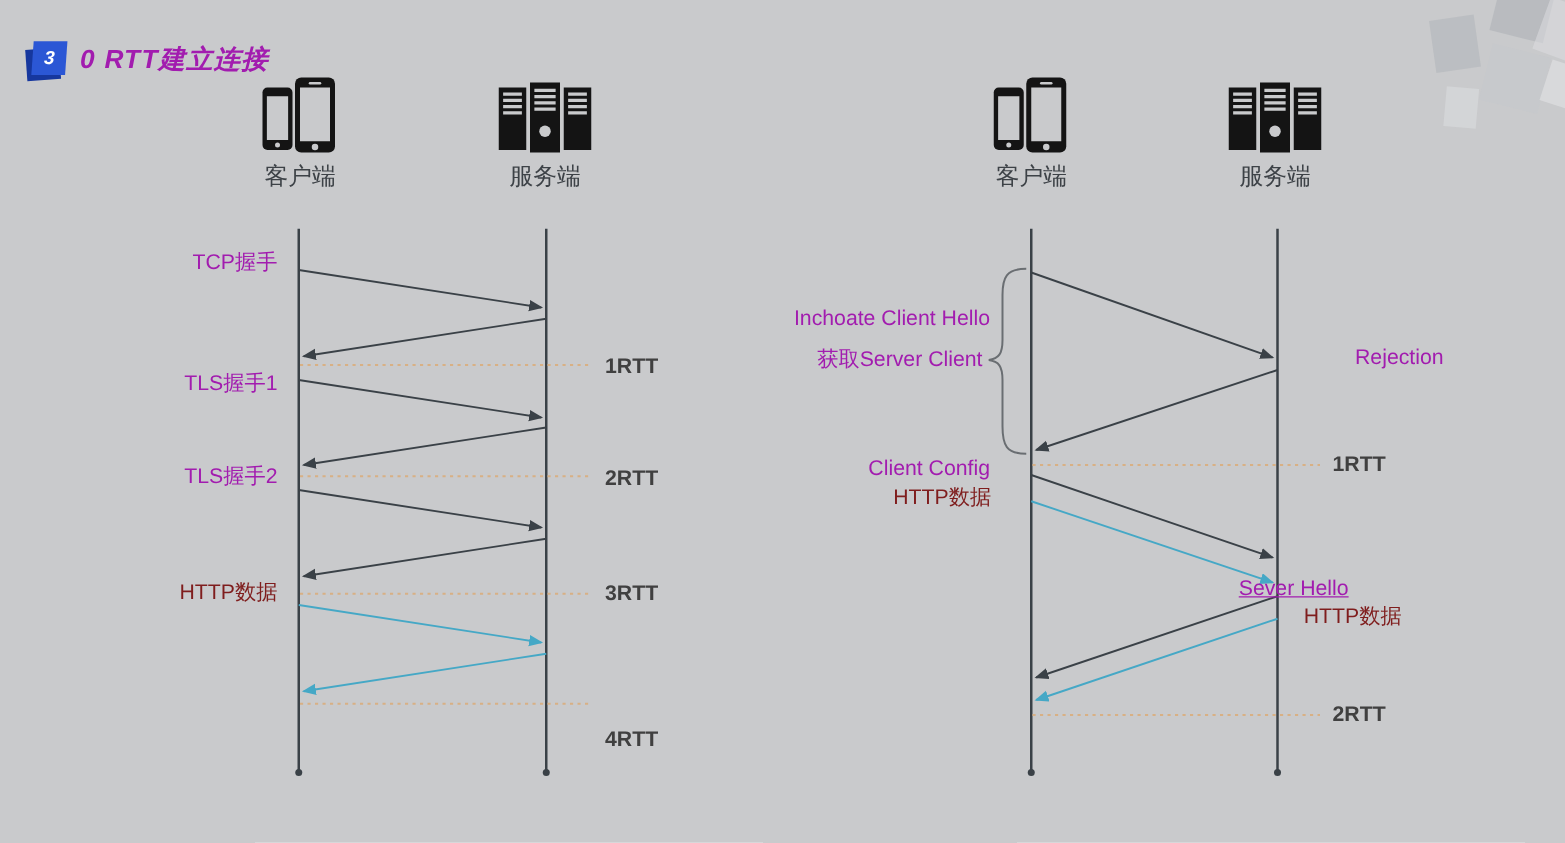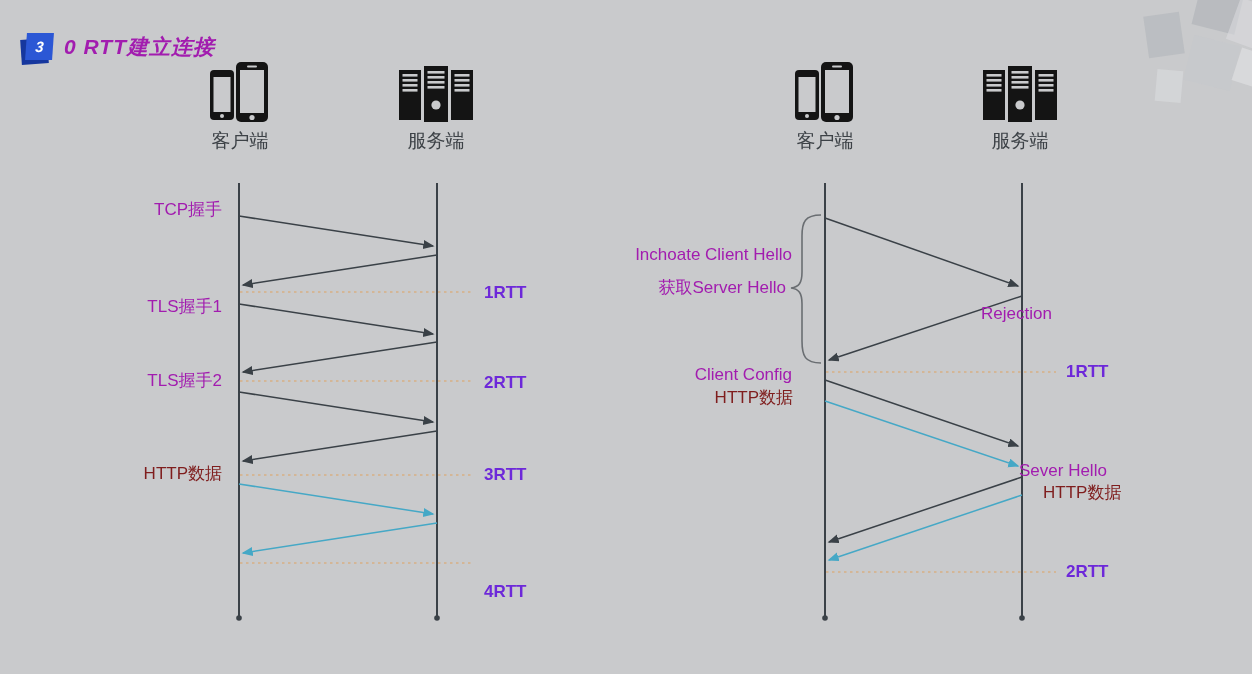--- a/index.html
+++ b/index.html
@@ -29,21 +29,21 @@
   .actor-label{
     position:absolute;font-size:19px;color:#3d4247;
     text-align:center;white-space:nowrap;
   }
   .lbl{
     position:absolute;font-size:17px;color:#a21caf;
     white-space:nowrap;line-height:20px;
   }
   .lbl.cyan{color:#7f1d1d;}
   .rtt{
-    position:absolute;font-size:17px;font-weight:bold;color:#6d28d9;
+    position:absolute;font-size:17px;font-weight:bold;color:#404040;
     white-space:nowrap;line-height:19px;
   }
 </style>
 </head>
 <body>
 
 <div class="canvas">
 
   <div class="deco" style="left:1196px;top:-12px;width:44px;height:42px;background:rgba(172,175,180,0.55);transform:rotate(14deg);"></div>
   <div class="deco" style="left:1232px;top:4px;width:46px;height:44px;background:rgba(220,221,224,0.55);transform:rotate(20deg);"></div>
@@ -193,24 +193,24 @@
   <div class="lbl" style="right:1030px;top:297px;">TLS握手1</div>
   <div class="lbl" style="right:1030px;top:371px;">TLS握手2</div>
   <div class="lbl cyan" style="right:1030px;top:464px;">HTTP数据</div>
 
   <div class="rtt" style="left:484px;top:283px;">1RTT</div>
   <div class="rtt" style="left:484px;top:373px;">2RTT</div>
   <div class="rtt" style="left:484px;top:465px;">3RTT</div>
   <div class="rtt" style="left:484px;top:554px;margin-top:28px;">4RTT</div>
 
   <div class="lbl" style="right:460px;top:200px;margin-top:45px;">Inchoate Client Hello</div>
-  <div class="lbl" style="right:466px;top:278px;">获取Server Hello</div>
+  <div class="lbl" style="right:466px;top:278px;">获取Server Client</div>
   <div class="lbl" style="right:460px;top:365px;">Client Config</div>
   <div class="lbl cyan" style="right:459px;top:388px;">HTTP数据</div>
 
-  <div class="lbl" style="left:981px;top:276px;margin-top:28px;">Rejection</div>
-  <div class="lbl" style="left:1019px;top:461px;">Sever Hello</div>
+  <div class="lbl" style="left:1084px;top:276px;">Rejection</div>
+  <div class="lbl" style="left:991px;top:461px;text-decoration:underline;">Sever Hello</div>
   <div class="lbl cyan" style="left:1043px;top:483px;">HTTP数据</div>
 
   <div class="rtt" style="left:1066px;top:362px;">1RTT</div>
   <div class="rtt" style="left:1066px;top:562px;">2RTT</div>
 
 </div>
 
 </body></html>

